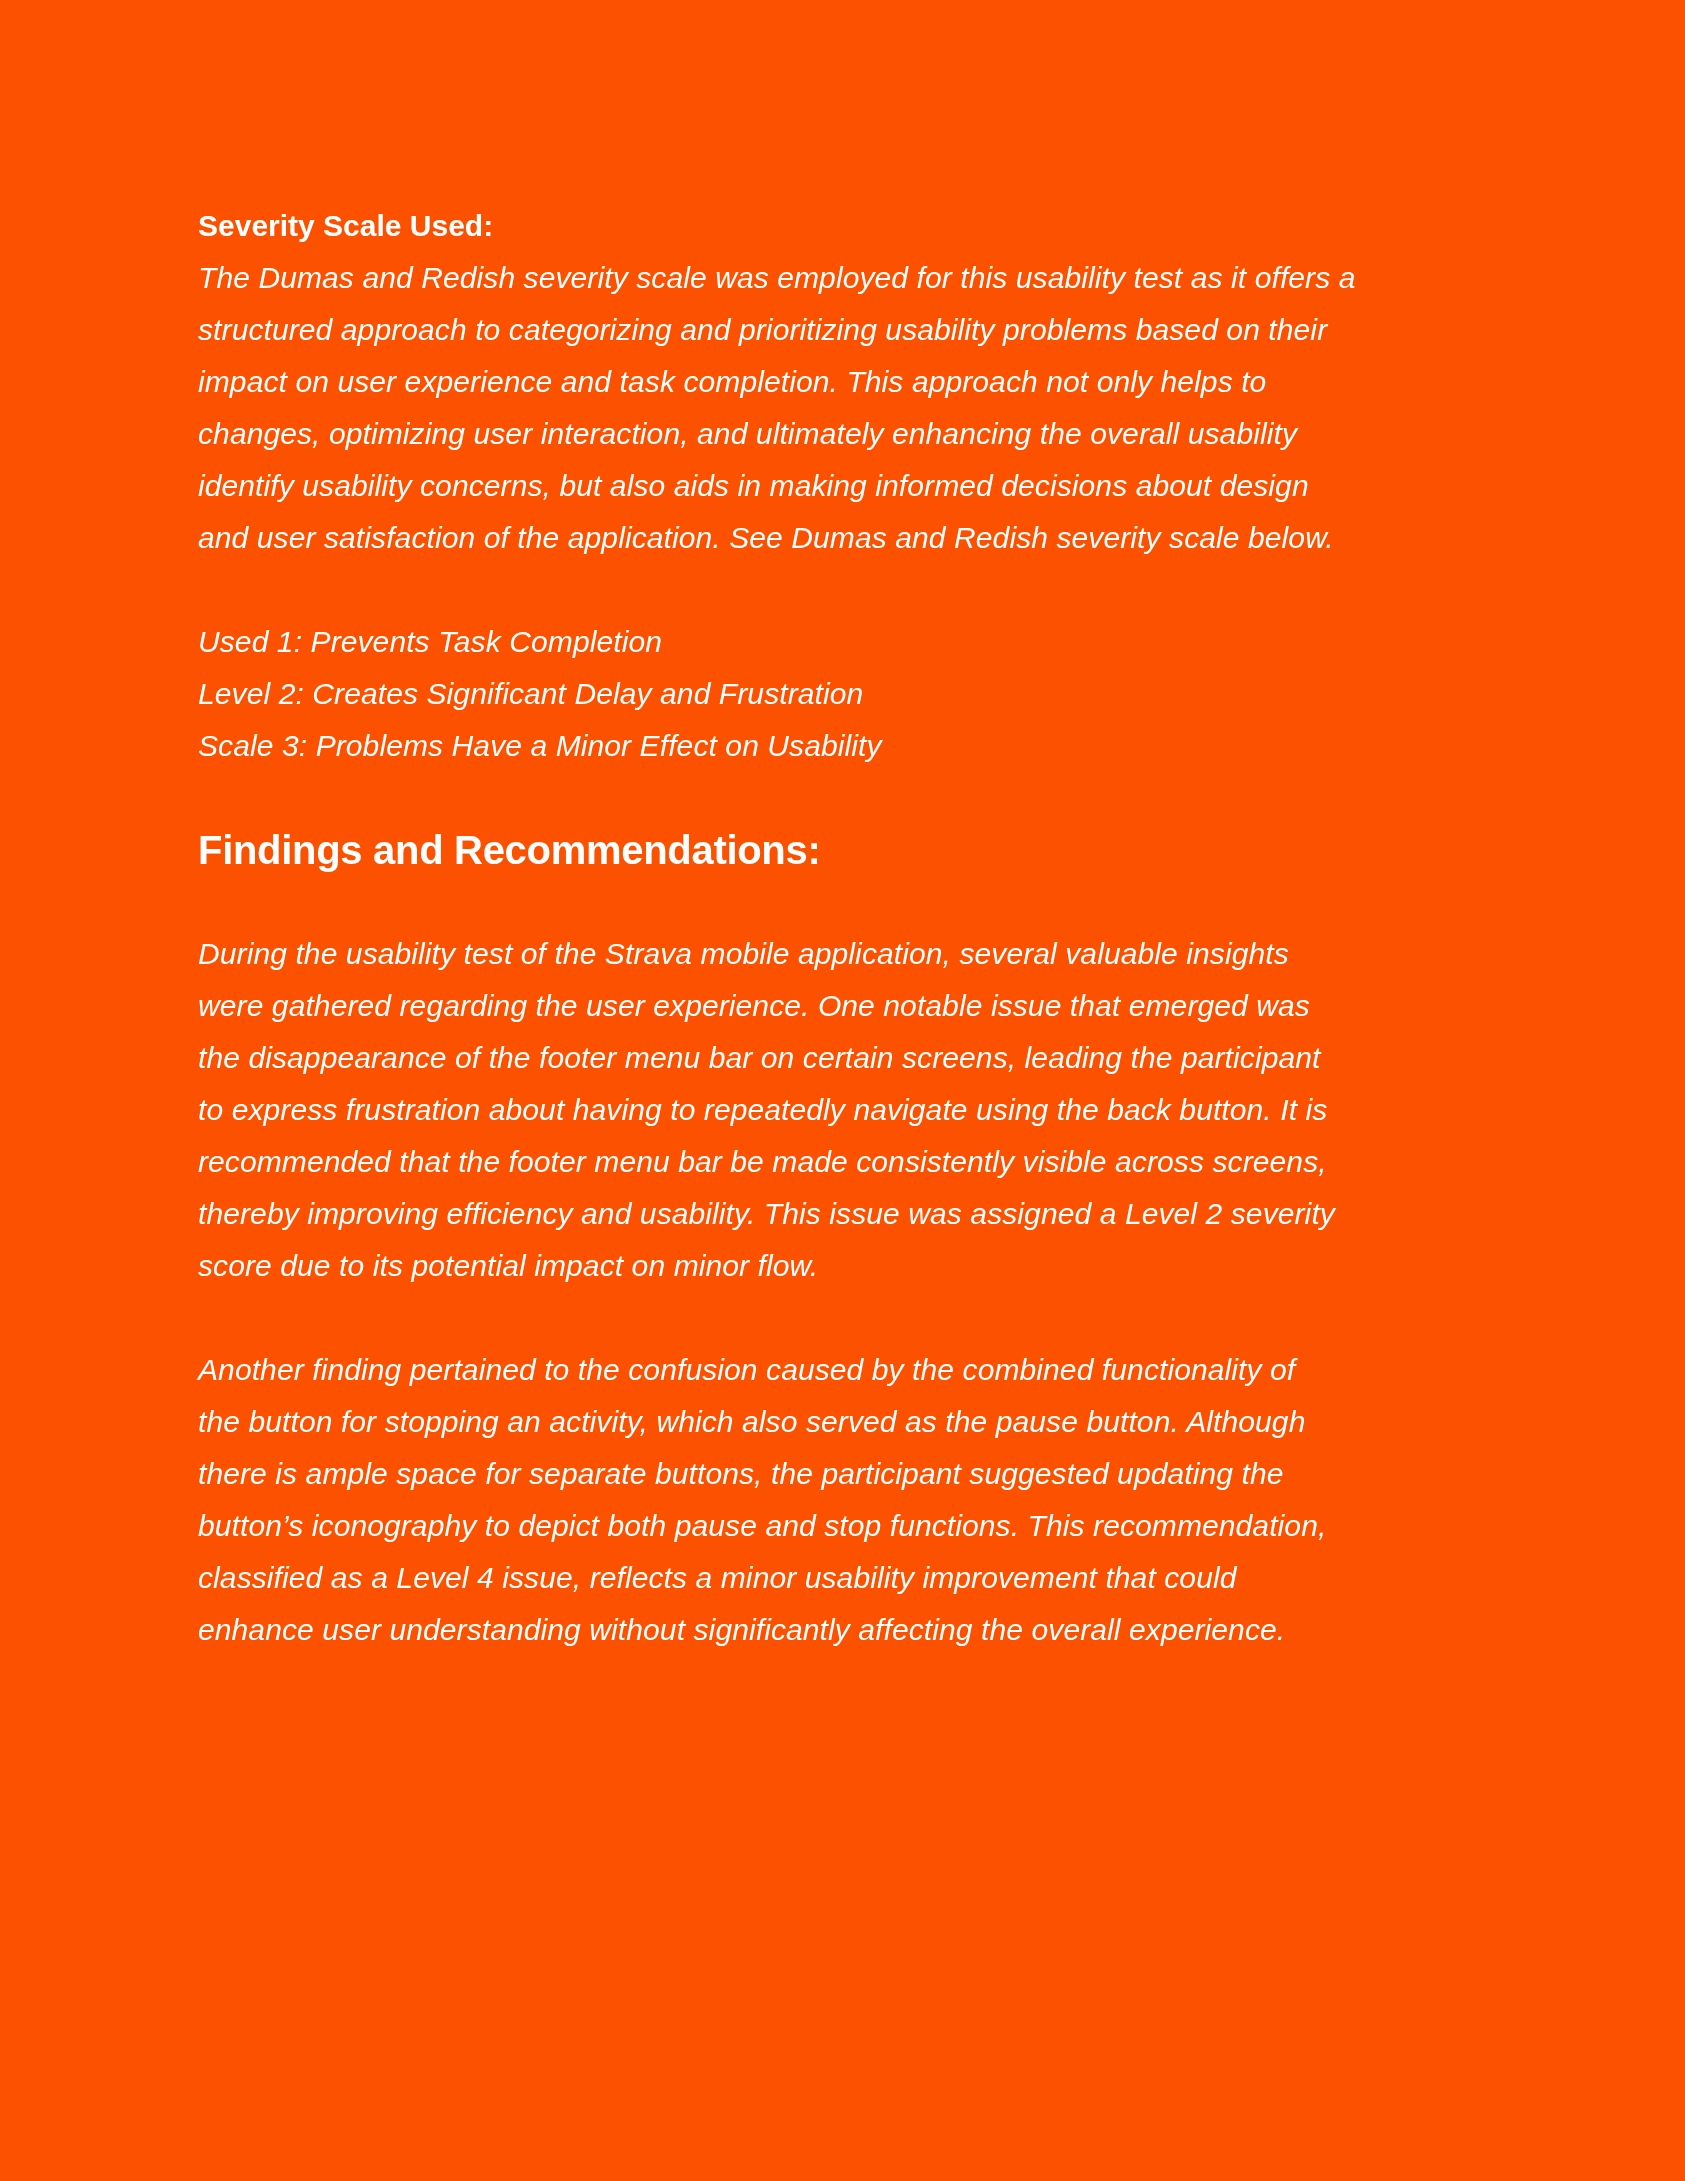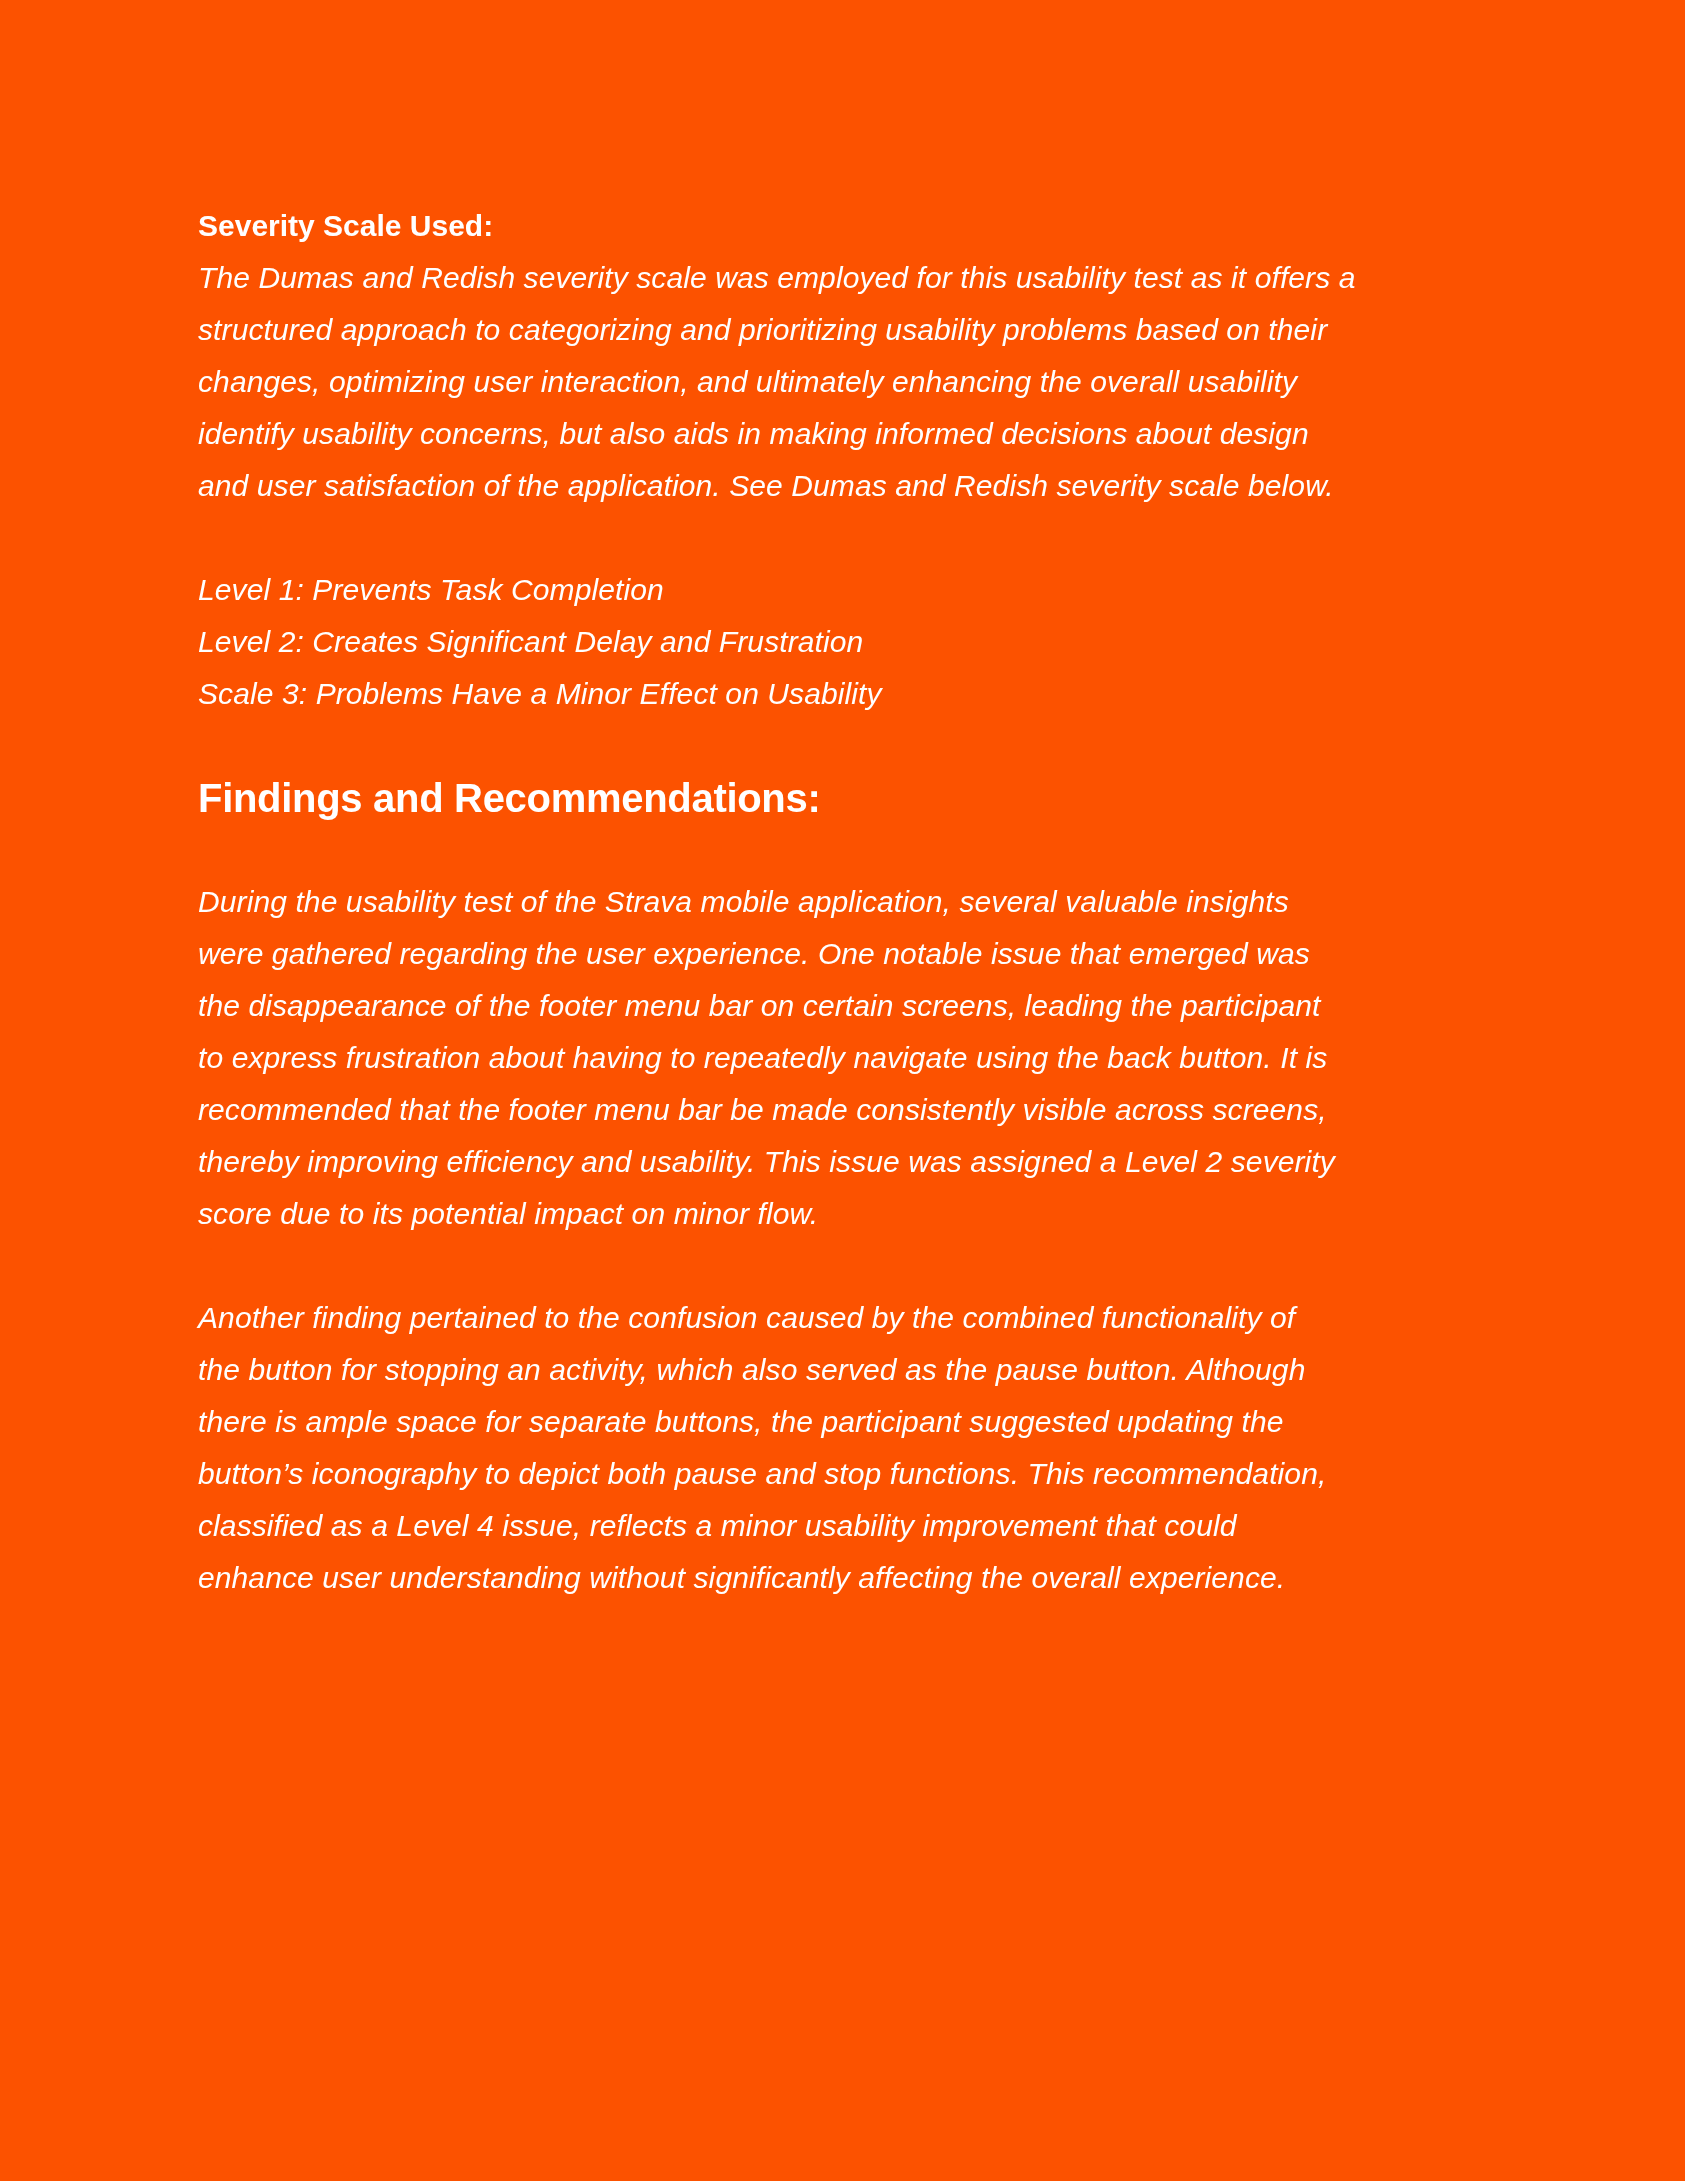--- a/index.html
+++ b/index.html
@@ -58,27 +58,28 @@
 <body style="background: rgb(252, 82, 0); color: rgb(255, 255, 255);">
 
 <div class="page">
   <div class="content">
 
     <section>
       <h2 class="heading-medium">Severity Scale Used:</h2>
       <p>
         <span class="row line-block">The Dumas and Redish severity scale was employed for this usability test as it offers a</span>
         <span class="row line-block">structured approach to categorizing and prioritizing usability problems based on their</span>
+        <span class="row line-block">impact on user experience and task completion. This approach not only helps to</span>
         <span class="row line-block">changes, optimizing user interaction, and ultimately enhancing the overall usability</span>
         <span class="row line-block">identify usability concerns, but also aids in making informed decisions about design</span>
         <span class="row line-block">and user satisfaction of the application. See Dumas and Redish severity scale below.</span>
       </p>
       <div class="gap"></div>
       <div class="levels">
-        <span class="line-block">Level 1: Prevents Task Completion</span>
+        <span class="line-block">Used 1: Prevents Task Completion</span>
         <span class="line-block">Level 2: Creates Significant Delay and Frustration</span>
         <span class="line-block">Scale 3: Problems Have a Minor Effect on Usability</span>
       </div>
     </section>
 
     <div class="gap"></div>
 
     <section>
       <h2 class="heading-bold">Findings and Recommendations:</h2>
       <div class="gap"></div>

